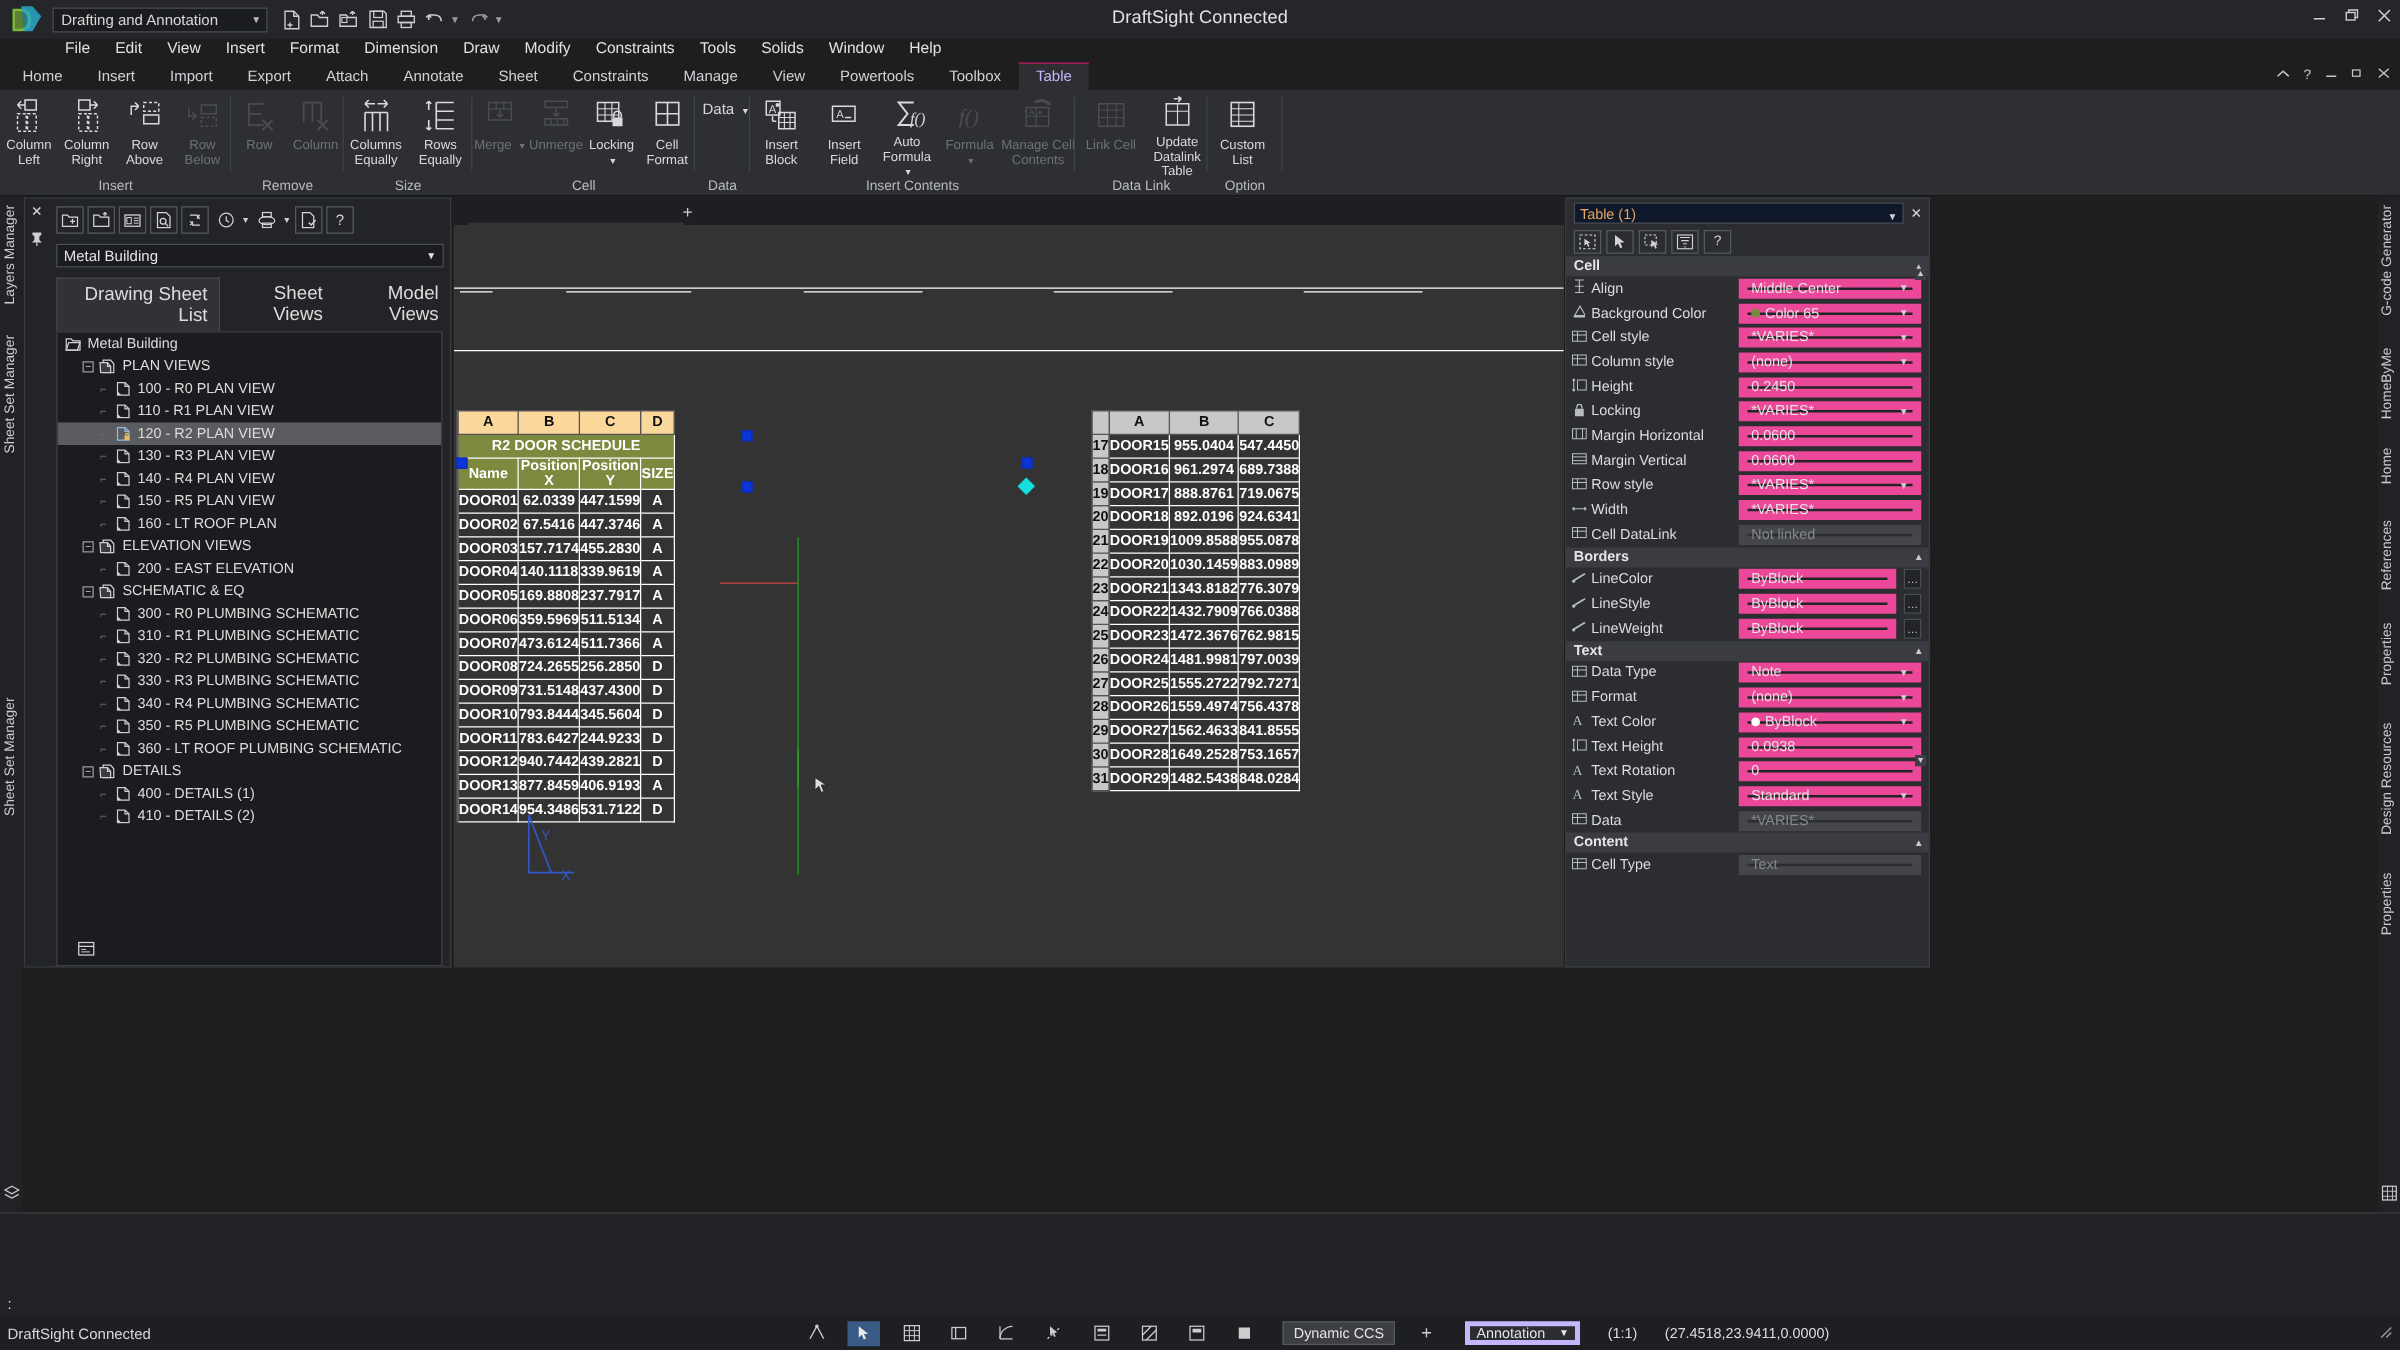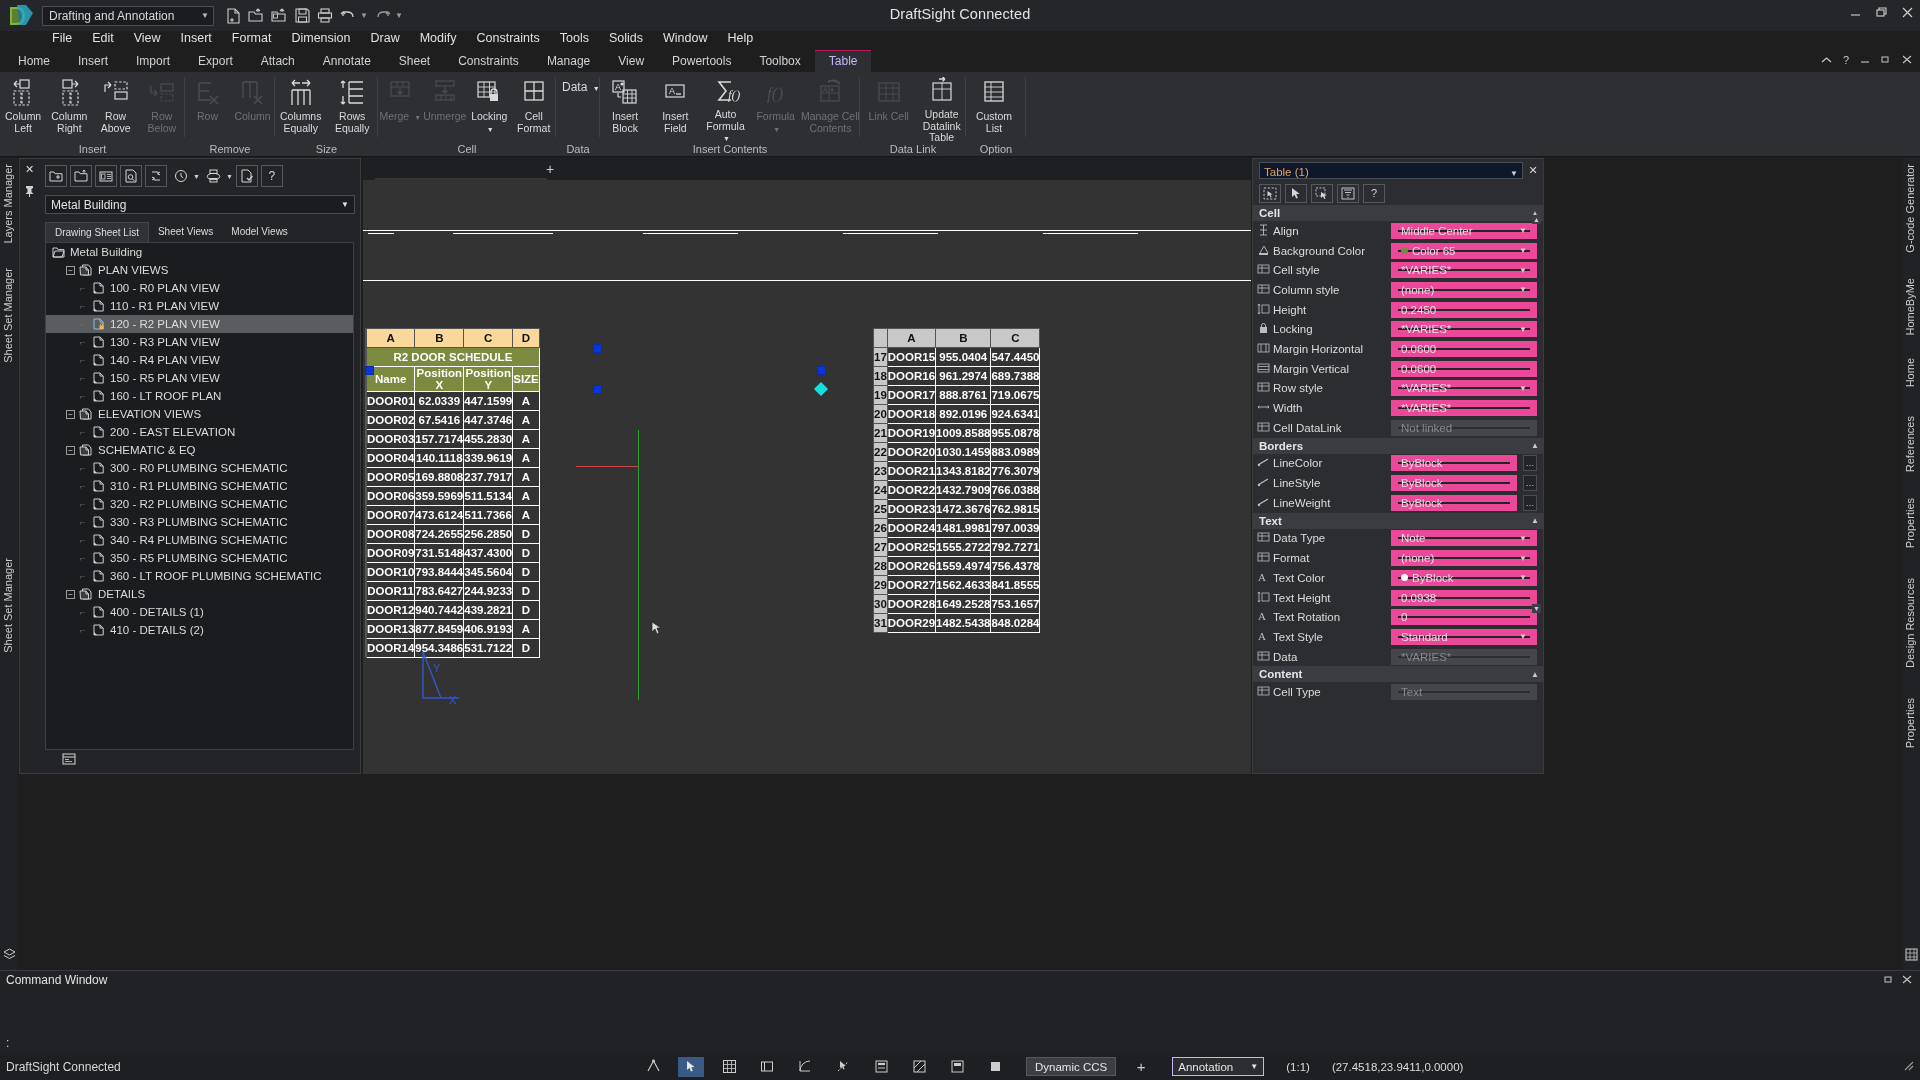--- a/index.html
+++ b/index.html
@@ -75,21 +75,21 @@
   .pnl-side .x { color:#dcdcdc; font-size:11px; text-align:center; margin-top:4px; }
   .pnl-side .pin { color:#dcdcdc; font-size:11px; text-align:center; margin-top:9px; }
   .pnl-body { position:absolute; left:19px; right:0; top:0; bottom:0; }
   .ss-toolbar { display:flex; align-items:center; gap:3px; padding:6px 4px 4px 6px; }
   .ss-tb { width:22px; height:22px; border:1px solid #55585e; display:flex;
      align-items:center; justify-content:center; color:#d4d4d4; }
   .ss-tb.nb { border:none; }
   .ss-combo { margin:4px 5px 0 6px; height:19px; background:#1b1c1f; border:1px solid #4a4d52;
      display:flex; align-items:center; padding:0 5px; font-size:12px; color:#e2e2e2; }
   .ss-combo .arr { margin-left:auto; font-size:8px; }
-  .ss-tabs { display:flex; margin:8px 0 0 6px; font-size:10px; }
+  .ss-tabs { display:flex; margin:8px 0 0 6px; font-size:15px;text-align:right; }
   .ss-tab { padding:4px 9px; color:#dcdcdc; }
   .ss-tab.active { background:#303237; border:1px solid #44464b; border-bottom:none; }
   .tree { margin:0 6px 0 6px; height:508px; background:#1b1c1f; border:1px solid #3f4146;
      overflow:hidden; position:relative; }
   .tnode { height:18px; display:flex; align-items:center; font-size:11.5px; color:#dcdcdc;
      white-space:nowrap; }
   .tnode.sel { background:#5a5c60; }
   .tnode .exp { width:9px; height:9px; border:1px solid #9a9a9a; color:#dcdcdc;
      font-size:8px; line-height:7px; text-align:center; margin-right:4px; }
   .tnode .ico { margin-right:5px; display:flex; }
@@ -169,21 +169,21 @@
   
   .status { position:absolute; left:0; bottom:0; width:1920px; height:27px; background:#1e1f22;
      display:flex; align-items:center; }
   .status .st-left { padding-left:6px; font-size:12px; color:#d8d8d8; }
   .st-center { position:absolute; left:640px; display:flex; align-items:center; gap:12px; }
   .st-ic { width:26px; height:20px; display:flex; align-items:center; justify-content:center;
      color:#cdcdcd; }
   .st-ic.on { background:#3a5a86; }
   .st-pill { height:19px; background:#3c3e43; border:1px solid #55585e; color:#e4e4e4;
      font-size:11.5px; display:flex; align-items:center; padding:0 8px; margin-left:6px; }
-  .st-combo { height:19px; background:#2b2d31; border:1px solid #c4b5fd; color:#e4e4e4;
+  .st-combo { height:19px; background:#2b2d31; border:4px solid #c4b5fd; color:#e4e4e4;
      font-size:11.5px; display:flex; align-items:center; padding:0 5px; min-width:92px; margin-left:6px; }
   .st-combo .arr { margin-left:auto; font-size:8px; }
   .st-txt { font-size:11.5px; color:#dcdcdc; margin-left:10px; }
   .st-right { position:absolute; right:6px; display:flex; align-items:center; gap:8px; color:#cdcdcd; }
 </style>
 </head>
 <body>
 
 <div class="app">
 
@@ -1515,35 +1515,20 @@
           </span>
         </div>
       </div>
     <div class="scrollcol">
       <div class="sc-up">▲</div>
       <div class="sc-dn" style="position:absolute;bottom:0;">▼</div>
     </div>
   </div>
 
   <div class="cmdwin">
-    <div class="cmd-hdr">
-      <span>Command Window</span>
-      <span class="btns">
-        <span>
-          <svg width="10" height="9" viewBox="0 0 10 9">
-              <rect x="1" y="2" width="6" height="5" fill="none" stroke="#c6c6c6" stroke-width="1"></rect>
-            </svg>
-        </span>
-        <span>
-          <svg width="10" height="9" viewBox="0 0 10 9">
-              <path d="M1 1l8 7M9 1l-8 7" stroke="#c6c6c6" stroke-width="1.1"></path>
-            </svg>
-        </span>
-      </span>
-    </div>
     <div class="cmd-body"></div>
     <div class="cmd-input">
       <span>:</span>
     </div>
   </div>
 
   <div class="status">
     <div class="st-left">DraftSight Connected</div>
     <div class="st-center">
       <div class="st-ic">

